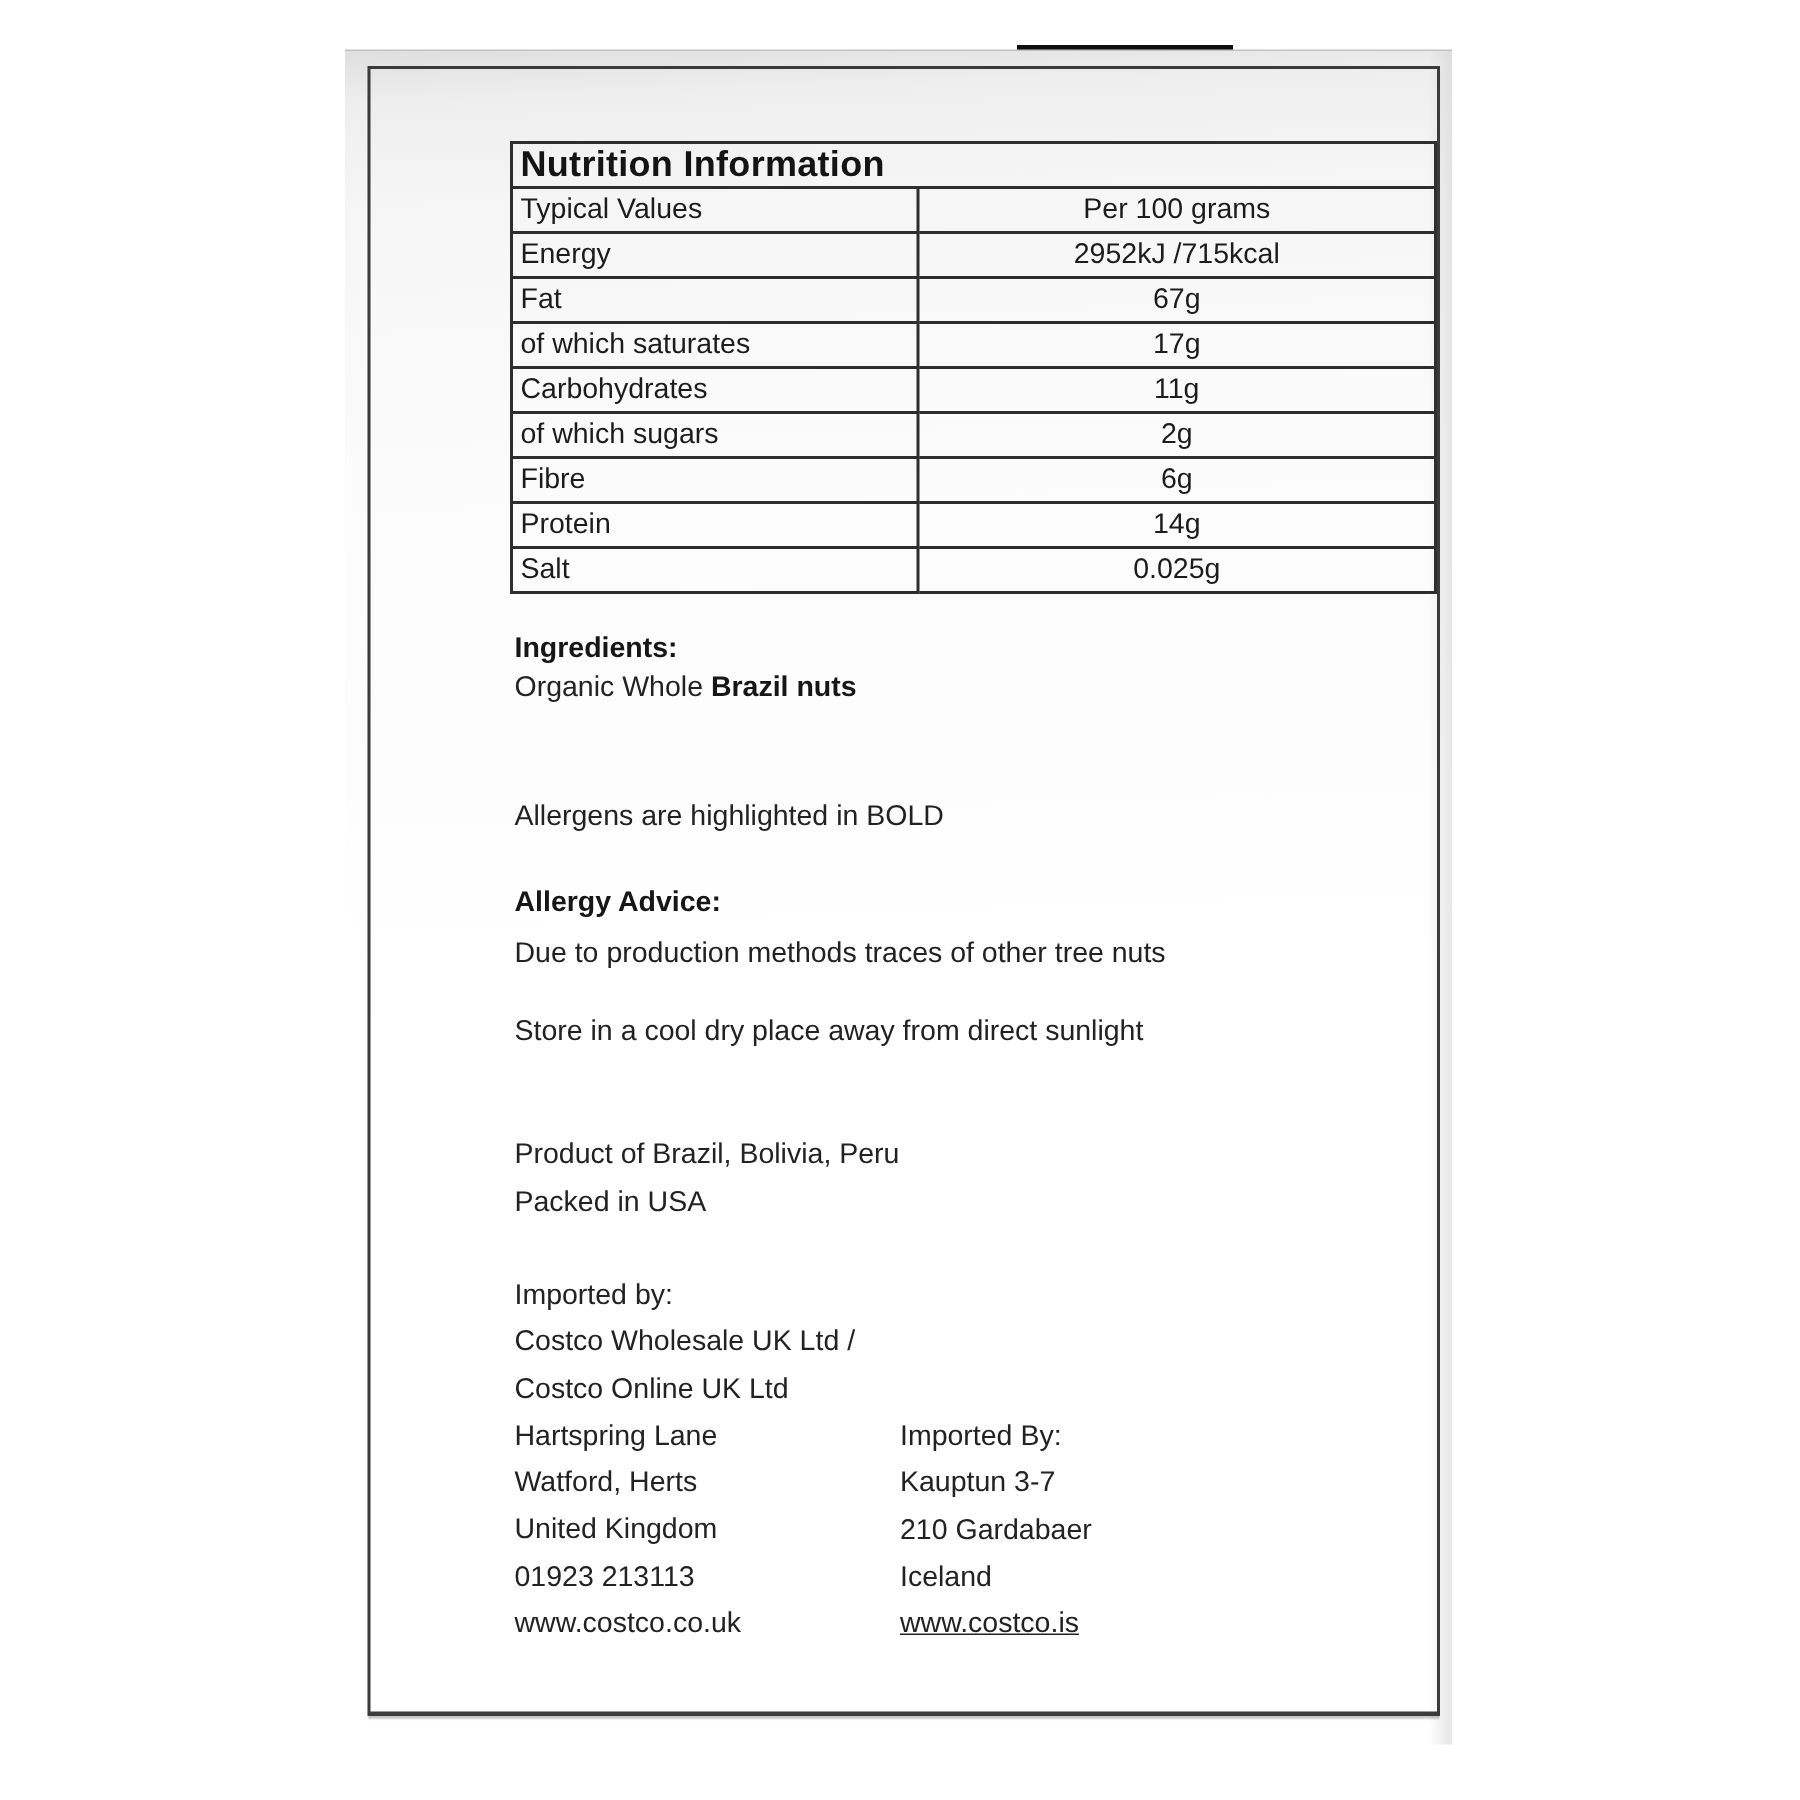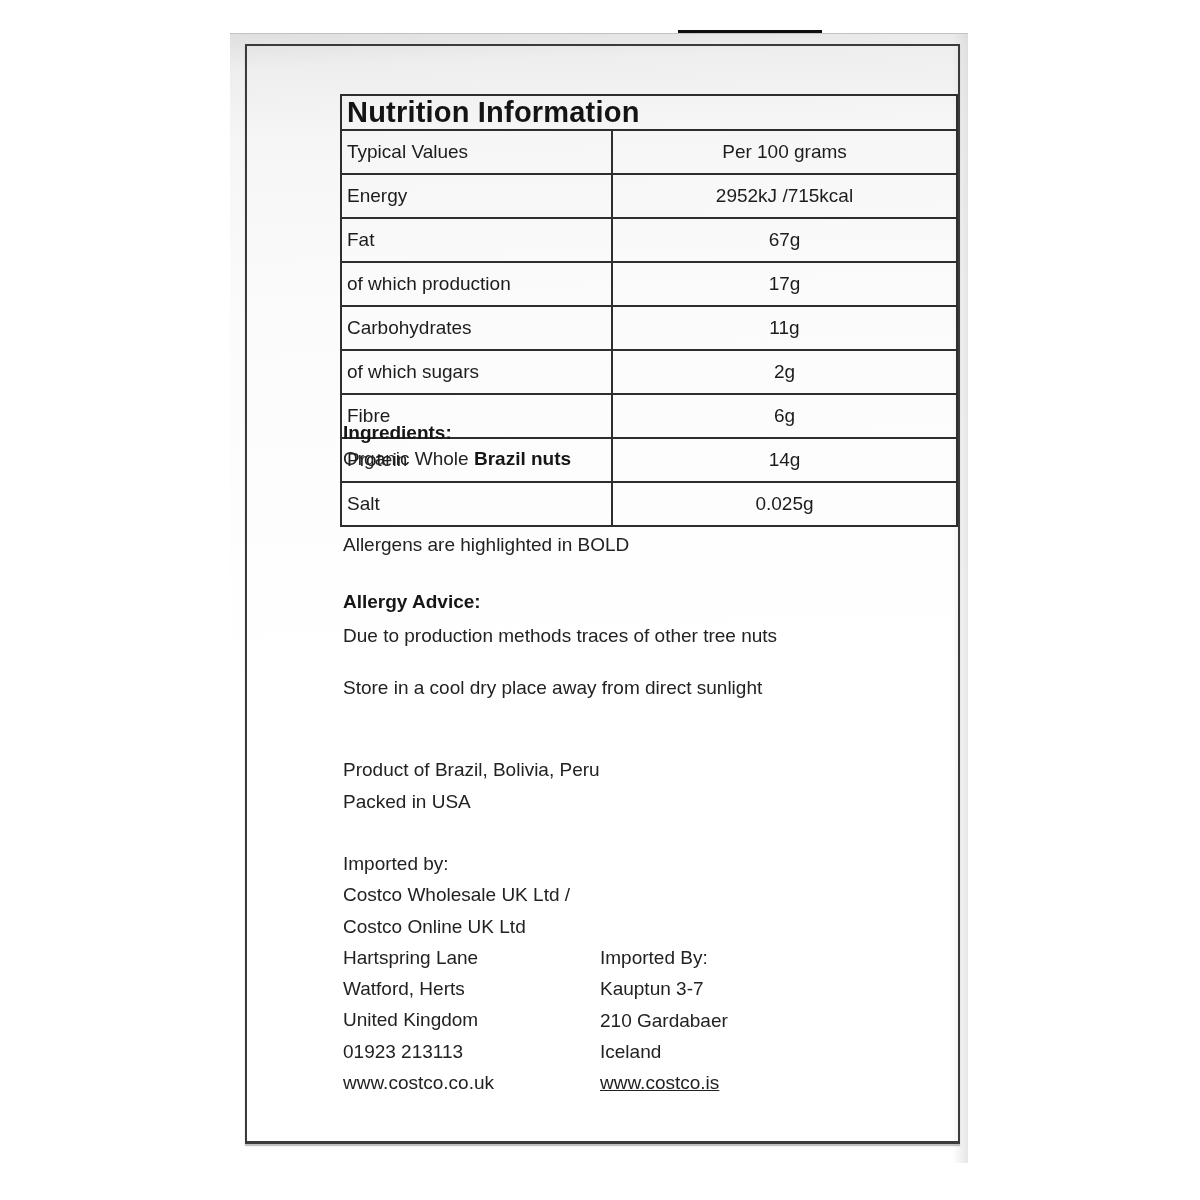--- a/index.html
+++ b/index.html
@@ -46,29 +46,29 @@
     position: absolute;
     left: 110px; top: 60px;
     width: 618px;
     border-collapse: collapse;
     table-layout: fixed;
   }
   table.nutri td {
     border: 2px solid #2e2e2e;
     font-size: 19px;
     color: #1c1c1c;
-    height: 44px;
+    height: 30px;
     padding: 0 0 0 5px;
     white-space: nowrap;
     overflow: hidden;
   }
   table.nutri td.val { text-align: center; padding: 0; }
   table.nutri tr.title-row td {
     font-weight: bold;
-    font-size: 29px;
+    font-size: 24px;
     height: 29px;
     letter-spacing: 0.2px;
     color: #141414;
     margin-top: 45px;
   }
   col.c-label { width: 44%; }
   col.c-value { width: 56%; }
 
   
   .tx {
@@ -128,21 +128,21 @@
       </tr>
       <tr>
         <td>Energy</td>
         <td class="val">2952kJ /715kcal</td>
       </tr>
       <tr>
         <td>Fat</td>
         <td class="val">67g</td>
       </tr>
       <tr>
-        <td>of which production</td>
+        <td>of which saturates</td>
         <td class="val">17g</td>
       </tr>
       <tr>
         <td>Carbohydrates</td>
         <td class="val">11g</td>
       </tr>
       <tr>
         <td>of which sugars</td>
         <td class="val">2g</td>
       </tr>

